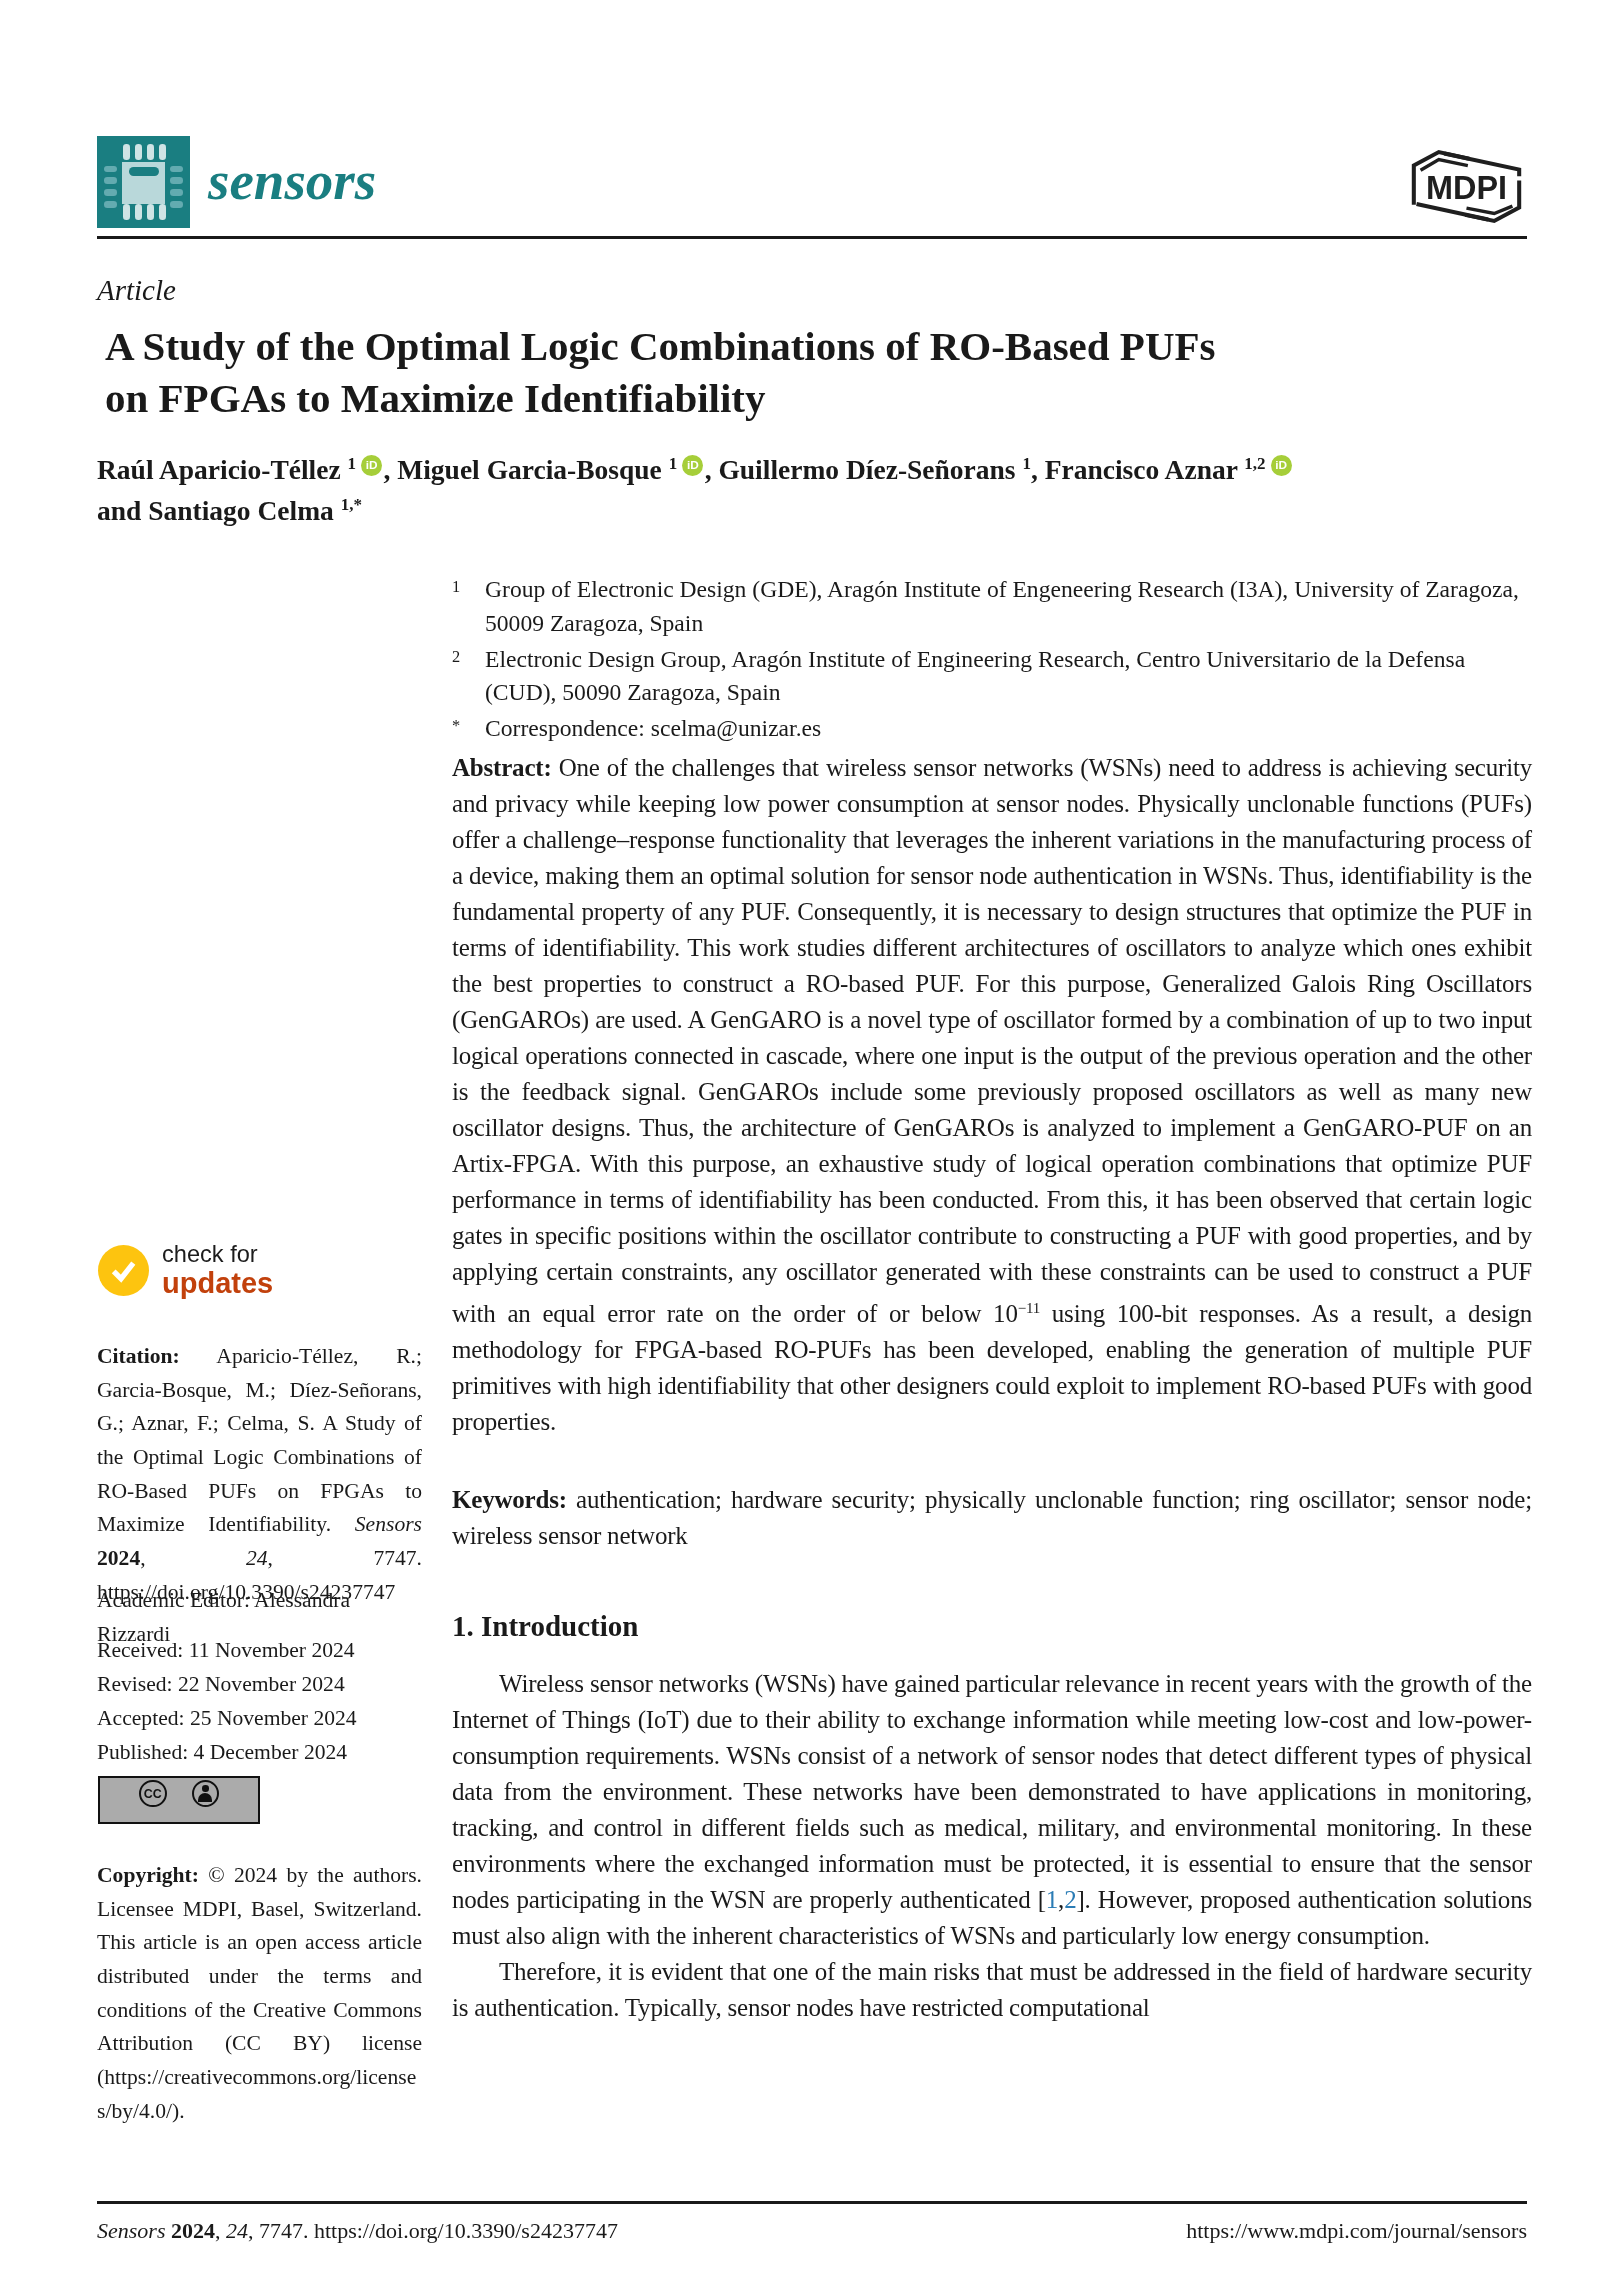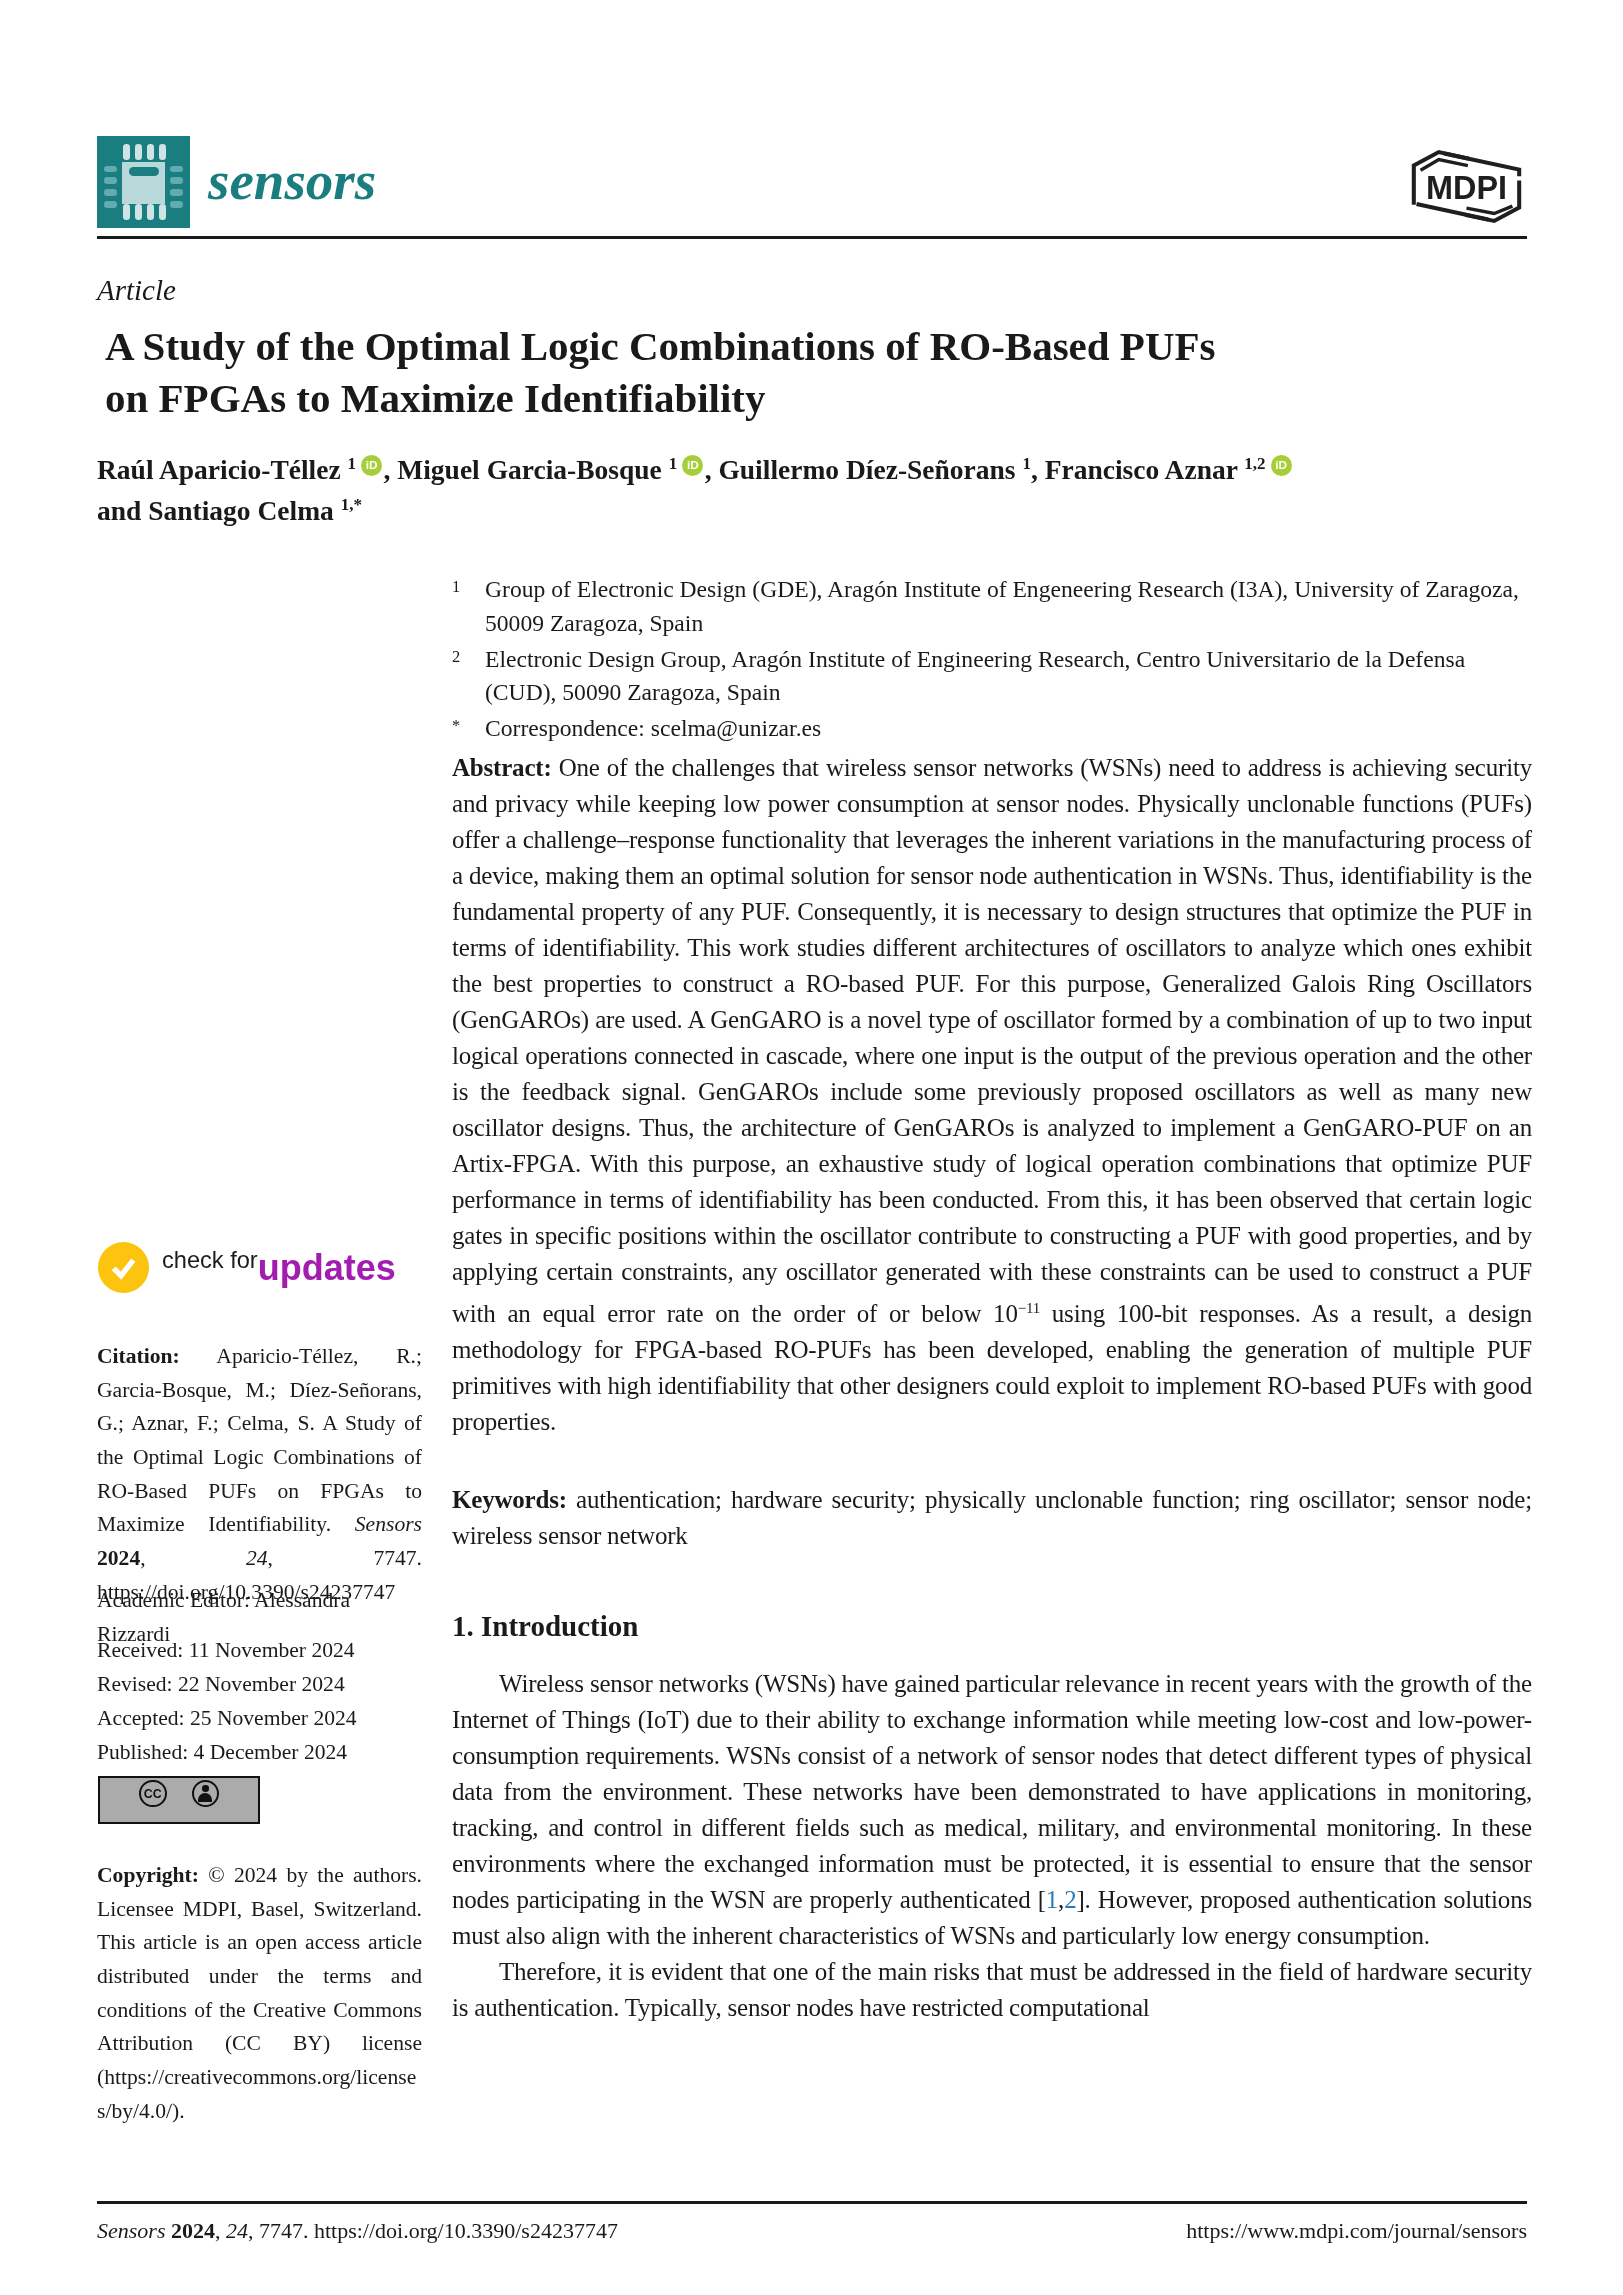--- a/index.html
+++ b/index.html
@@ -50,23 +50,23 @@
   .indent{text-indent:47px;}
   sup{font-size:60%;}
   .cite{color:#2b7cb5;}
   .url{overflow-wrap:anywhere;}
 
   
   .side{position:absolute;left:97px;width:325px;margin:0;font-size:21.6px;line-height:1.56;}
   .check-badge{position:absolute;left:98px;top:1242px;display:flex;align-items:center;gap:13px;cursor:pointer;}
   .cm-circle{width:51px;height:51px;border-radius:50%;background:#fdc40f;
              display:flex;align-items:center;justify-content:center;}
-  .cm-text{display:flex;flex-direction:row;font-family:"Liberation Sans","DejaVu Sans",sans-serif;line-height:1.1;}
+  .cm-text{display:flex;flex-direction:column;font-family:"Liberation Sans","DejaVu Sans",sans-serif;line-height:1.1;}
   .cm-l1{font-size:23.6px;color:#1c1c1c;}
-  .cm-l2{font-size:36px;font-weight:bold;color:#a21caf;}
+  .cm-l2{font-size:29px;font-weight:bold;color:#c2410c;}
   .citation{top:1340px;text-align:justify;}
   .editor{top:1584px;}
   .dates{top:1634px;line-height:1.57;}
   .copyright{top:1859px;text-align:justify;}
 
   .cc-badge{position:absolute;left:98px;top:1776px;width:162px;height:48px;border:2px solid #111;
             border-radius:0;overflow:hidden;background:#ababab;cursor:pointer;}
   .cc-icons{height:31px;display:flex;align-items:center;justify-content:center;gap:25px;}
   .cc-circle{width:27.5px;height:27.5px;border:2.6px solid #111;border-radius:50%;
              display:flex;align-items:center;justify-content:center;

